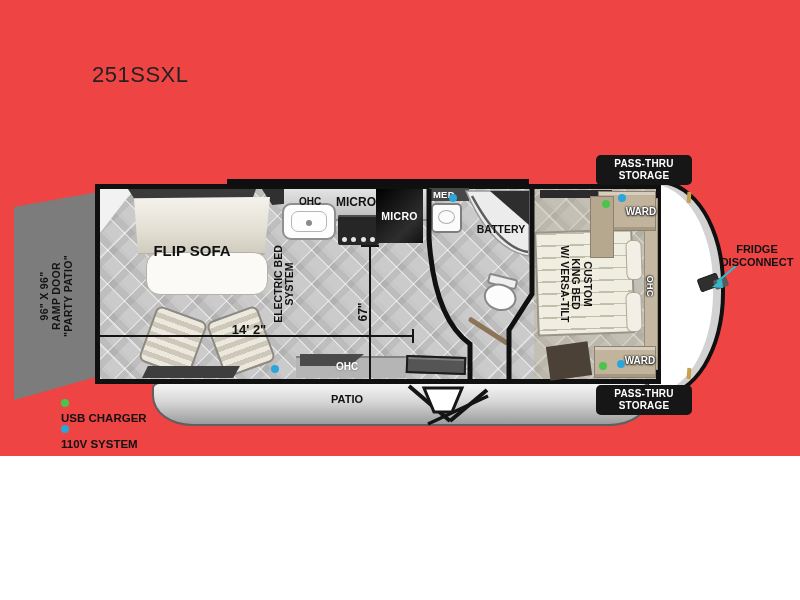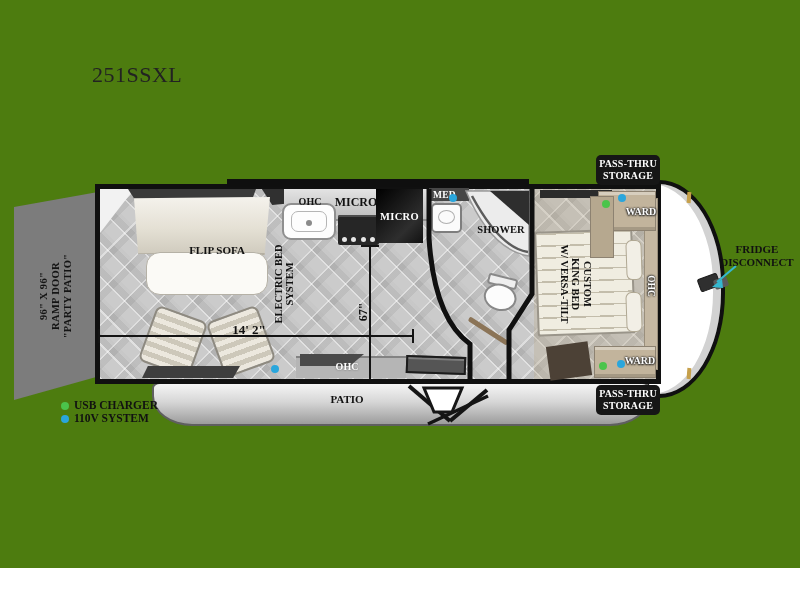--- a/index.html
+++ b/index.html
@@ -1,18 +1,18 @@
 <!DOCTYPE html>
 <html><head>
 <meta charset="utf-8">
 <style>
   html,body{margin:0;padding:0;}
   #stage{
-    position:relative;width:800px;height:568px;background:#4d7c0f;overflow:hidden;
-    font-family:Liberation Serif, serif;
+    position:relative;width:800px;height:456px;background:#ef4444;overflow:hidden;
+    font-family:Liberation Sans, sans-serif;
   }
   .abs{position:absolute;}
   .lbl{
     position:absolute;font-weight:bold;color:#111;white-space:nowrap;text-align:center;
     transform:translate(-50%,-50%);line-height:1.05;z-index:7;
   }
   .rot-ccw{transform:translate(-50%,-50%) rotate(-90deg);}
   .rot-cw{transform:translate(-50%,-50%) rotate(90deg);}
   .white-lbl{color:#fdfdfd;text-shadow:0 0 2px #222,0 0 2px #222,0 1px 2px #222;}
   
@@ -106,25 +106,25 @@
   .hb-cab{left:590px;top:196px;width:24px;height:62px;background:#b6a88f;border:1px solid #8d8271;box-sizing:border-box;}
   .dk-brown{left:548px;top:344px;width:42px;height:34px;background:#4c4136;transform:rotate(-8deg);}
   .ohc-bottom{left:296px;top:356px;width:110px;height:22px;background:#b5b5b5;border-top:2px solid #838383;box-sizing:border-box;}
   .ohc-bottom-dark{left:300px;top:354px;width:64px;height:12px;background:#4a4a4a;clip-path:polygon(0 0,100% 0,78% 100%,0 100%);}
   .entry-mat{left:406px;top:356px;width:60px;height:18px;background:#555;border:2px solid #1c1c1c;transform:rotate(2deg);box-sizing:border-box;box-shadow:inset 0 2px 0 #7e7e7e;}
   .dot{position:absolute;width:8px;height:8px;border-radius:50%;z-index:7;}
   .dot-green{background:#4bc44b;}
   .dot-blue{background:#2aa6dc;}
   .badge{
     position:absolute;width:64px;background:#161616;color:#fff;font-weight:bold;font-size:10px;
-    line-height:12px;text-align:center;border-radius:5px;padding:3px 0;z-index:8;letter-spacing:.2px;
+    line-height:12px;text-align:center;border-radius:5px;padding:3px 16px;z-index:8;letter-spacing:.2px;
   }
   .badge span{display:block;}
   .legend{position:absolute;left:61px;top:399px;z-index:8;}
-  .legend-row{display:flex;align-items:center;gap:5px;font-size:11.5px;font-weight:bold;color:#111;line-height:13px;}
+  .legend-row{display:flex;align-items:flex-start;gap:5px;font-size:11.5px;font-weight:bold;color:#111;line-height:13px;flex-direction:column;}
   .legend-dot{width:8px;height:8px;border-radius:50%;flex:0 0 auto;}
   .battery{position:absolute;left:757px;top:256px;transform:translate(-50%,-50%);font-size:11px;line-height:13px;font-weight:bold;color:#111;text-align:center;white-space:nowrap;z-index:8;}
   .battery span{display:block;}
   svg.overlay{position:absolute;left:0;top:0;z-index:6;}
   .ml{display:block;}
 </style>
 </head>
 <body>
 
 <div id="stage">
@@ -219,28 +219,28 @@
     <line x1="450" y1="421" x2="487" y2="390" stroke="#141414" stroke-width="4"></line>
     <line x1="428" y1="424" x2="488" y2="396" stroke="#141414" stroke-width="3.5"></line>
     <polygon points="424,388 462,388 452,412 434,412" fill="#ffffff" stroke="#161616" stroke-width="3"></polygon>
 
     <rect x="699" y="276" width="20" height="13" rx="2" fill="#2f2f2f" stroke="#1a1a1a" transform="rotate(-20 709 283)"></rect>
     <rect x="714" y="278" width="14" height="10" rx="2" fill="#5a5a5a" transform="rotate(-20 721 283)"></rect>
     <line x1="736" y1="266" x2="717" y2="282" stroke="#35b8cf" stroke-width="2"></line>
     <polygon points="712,287 722,279 723,288" fill="#35b8cf"></polygon>
   </svg>
 
-  <div class="lbl" style="left:217px;top:251px;font-size:11px;">FLIP SOFA</div>
+  <div class="lbl" style="left:192px;top:251px;font-size:15px;">FLIP SOFA</div>
   <div class="lbl rot-ccw" style="left:284px;top:284px;font-size:10.5px;">
     <span class="ml">ELECTRIC BED</span>
     <span class="ml">SYSTEM</span>
   </div>
   <div class="lbl" style="left:310px;top:202px;font-size:10px;">OHC</div>
   <div class="lbl" style="left:356px;top:202px;font-size:12px;">MICRO</div>
-  <div class="lbl" style="left:501px;top:230px;font-size:10.5px;">SHOWER</div>
+  <div class="lbl" style="left:501px;top:230px;font-size:10.5px;">BATTERY</div>
   <div class="lbl rot-cw" style="left:576px;top:284px;font-size:10.5px;line-height:11.5px;">
     <span class="ml">CUSTOM</span>
     <span class="ml">KING BED</span>
     <span class="ml">W/ VERSA-TILT</span>
   </div>
   <div class="lbl rot-cw white-lbl" style="left:650px;top:286px;font-size:9.5px;">OHC</div>
   <div class="lbl white-lbl" style="left:641px;top:212px;font-size:10px;">WARD</div>
   <div class="lbl white-lbl" style="left:640px;top:361px;font-size:10px;">WARD</div>
   <div class="lbl" style="left:347px;top:367px;font-size:10px;color:#fff;text-shadow:0 0 2px #555;">OHC</div>
   <div class="lbl" style="left:347px;top:400px;font-size:11px;z-index:8;">PATIO</div>

